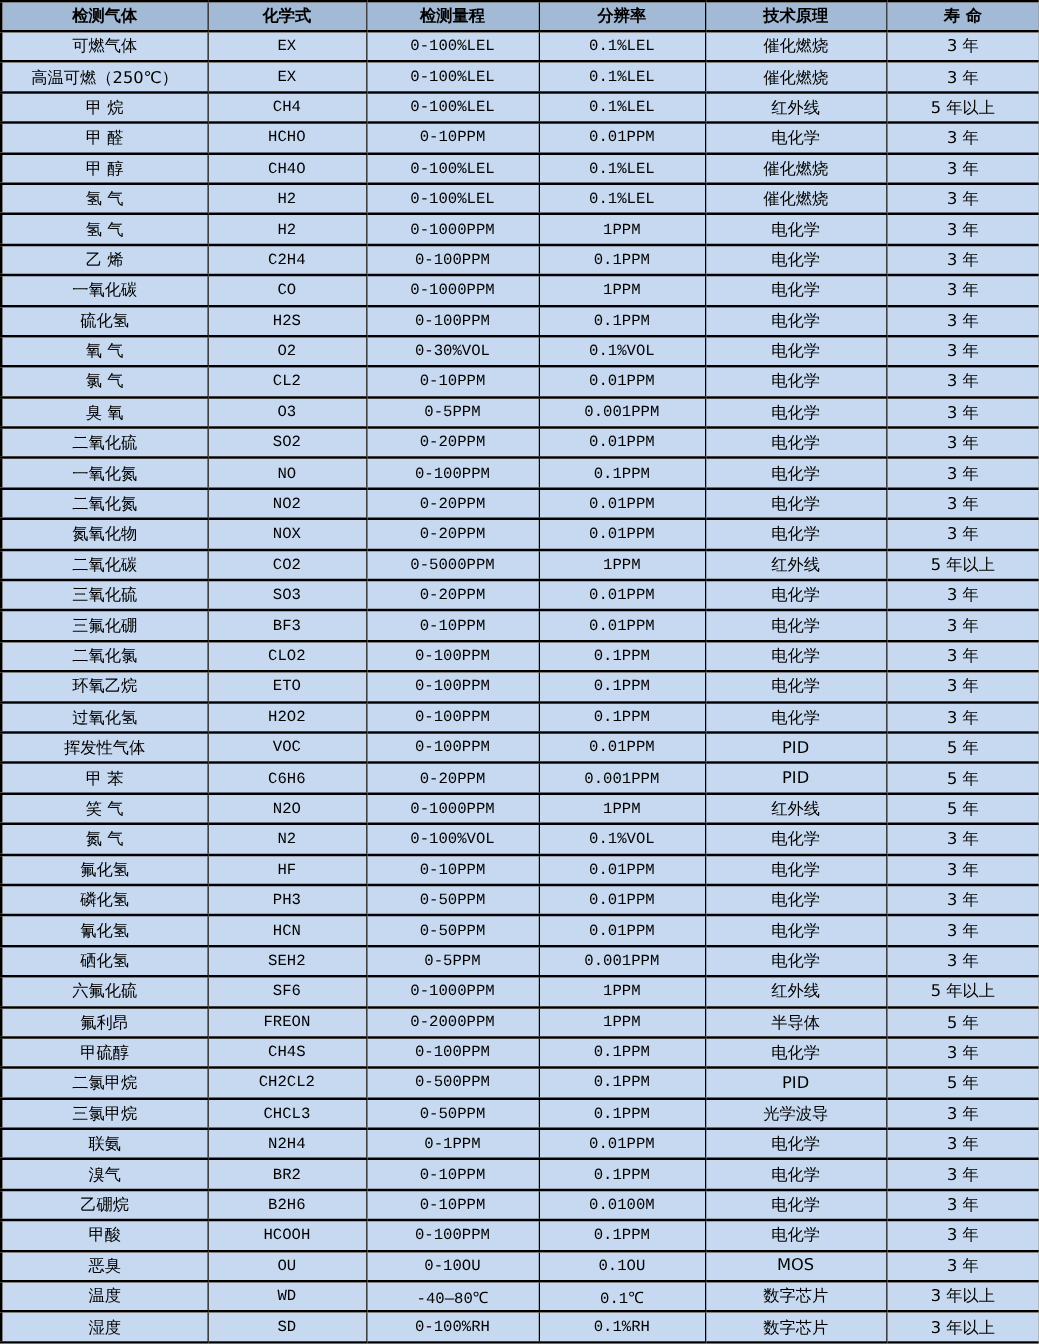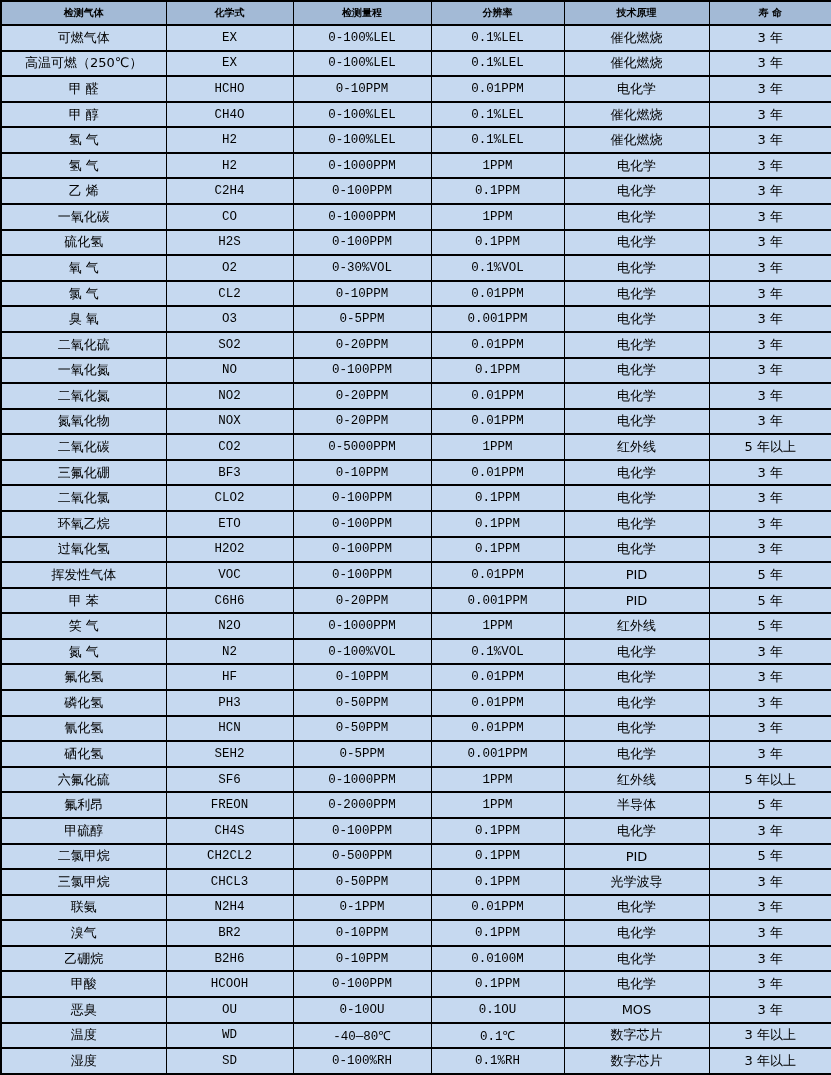--- a/index.html
+++ b/index.html
@@ -25,21 +25,21 @@
     padding:0 2px;
     overflow:hidden;
     white-space:nowrap;
     color:#000;
   }
   thead tr{height:24px;}
   th{
     background:var(--header-bg);
     font-family:"DejaVu Sans","Liberation Sans",sans-serif;
     font-weight:bold;
-    font-size:10px;
+    font-size:13px;
   }
   td{
     background:var(--row-bg);
     font-family:"DejaVu Sans","Liberation Sans",sans-serif;
     font-size:13px;
   }
   .mono{
     font-family:"Liberation Mono","DejaVu Sans Mono",monospace;
     font-size:12.5px;
     letter-spacing:0;
@@ -78,20 +78,28 @@
       </tr>
       <tr>
         <td>高温可燃（250℃）</td>
         <td class="mono">EX</td>
         <td class="mono">0-100%LEL</td>
         <td class="mono">0.1%LEL</td>
         <td>催化燃烧</td>
         <td>3 年</td>
       </tr>
       <tr>
+        <td>甲 烷</td>
+        <td class="mono">CH4</td>
+        <td class="mono">0-100%LEL</td>
+        <td class="mono">0.1%LEL</td>
+        <td>红外线</td>
+        <td>5 年以上</td>
+      </tr>
+      <tr>
         <td>甲 醛</td>
         <td class="mono">HCHO</td>
         <td class="mono">0-10PPM</td>
         <td class="mono">0.01PPM</td>
         <td>电化学</td>
         <td>3 年</td>
       </tr>
       <tr>
         <td>甲 醇</td>
         <td class="mono">CH4O</td>
@@ -196,20 +204,28 @@
         <td>电化学</td>
         <td>3 年</td>
       </tr>
       <tr>
         <td>二氧化碳</td>
         <td class="mono">CO2</td>
         <td class="mono">0-5000PPM</td>
         <td class="mono">1PPM</td>
         <td>红外线</td>
         <td>5 年以上</td>
+      </tr>
+      <tr>
+        <td>三氧化硫</td>
+        <td class="mono">SO3</td>
+        <td class="mono">0-20PPM</td>
+        <td class="mono">0.01PPM</td>
+        <td>电化学</td>
+        <td>3 年</td>
       </tr>
       <tr>
         <td>三氟化硼</td>
         <td class="mono">BF3</td>
         <td class="mono">0-10PPM</td>
         <td class="mono">0.01PPM</td>
         <td>电化学</td>
         <td>3 年</td>
       </tr>
       <tr>

